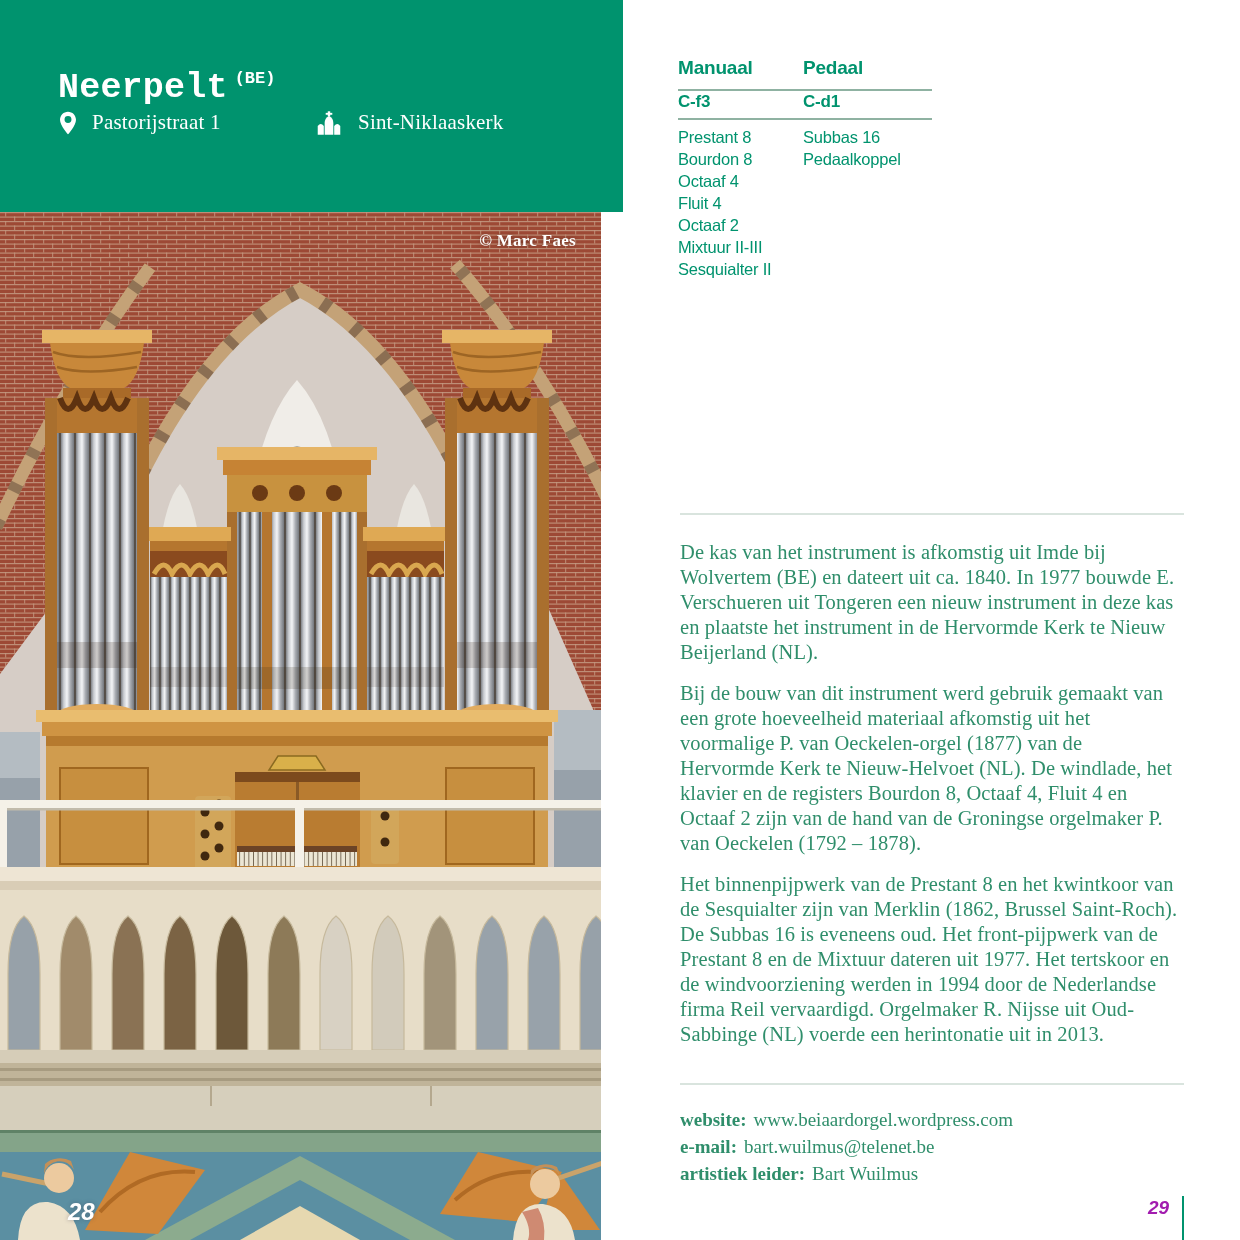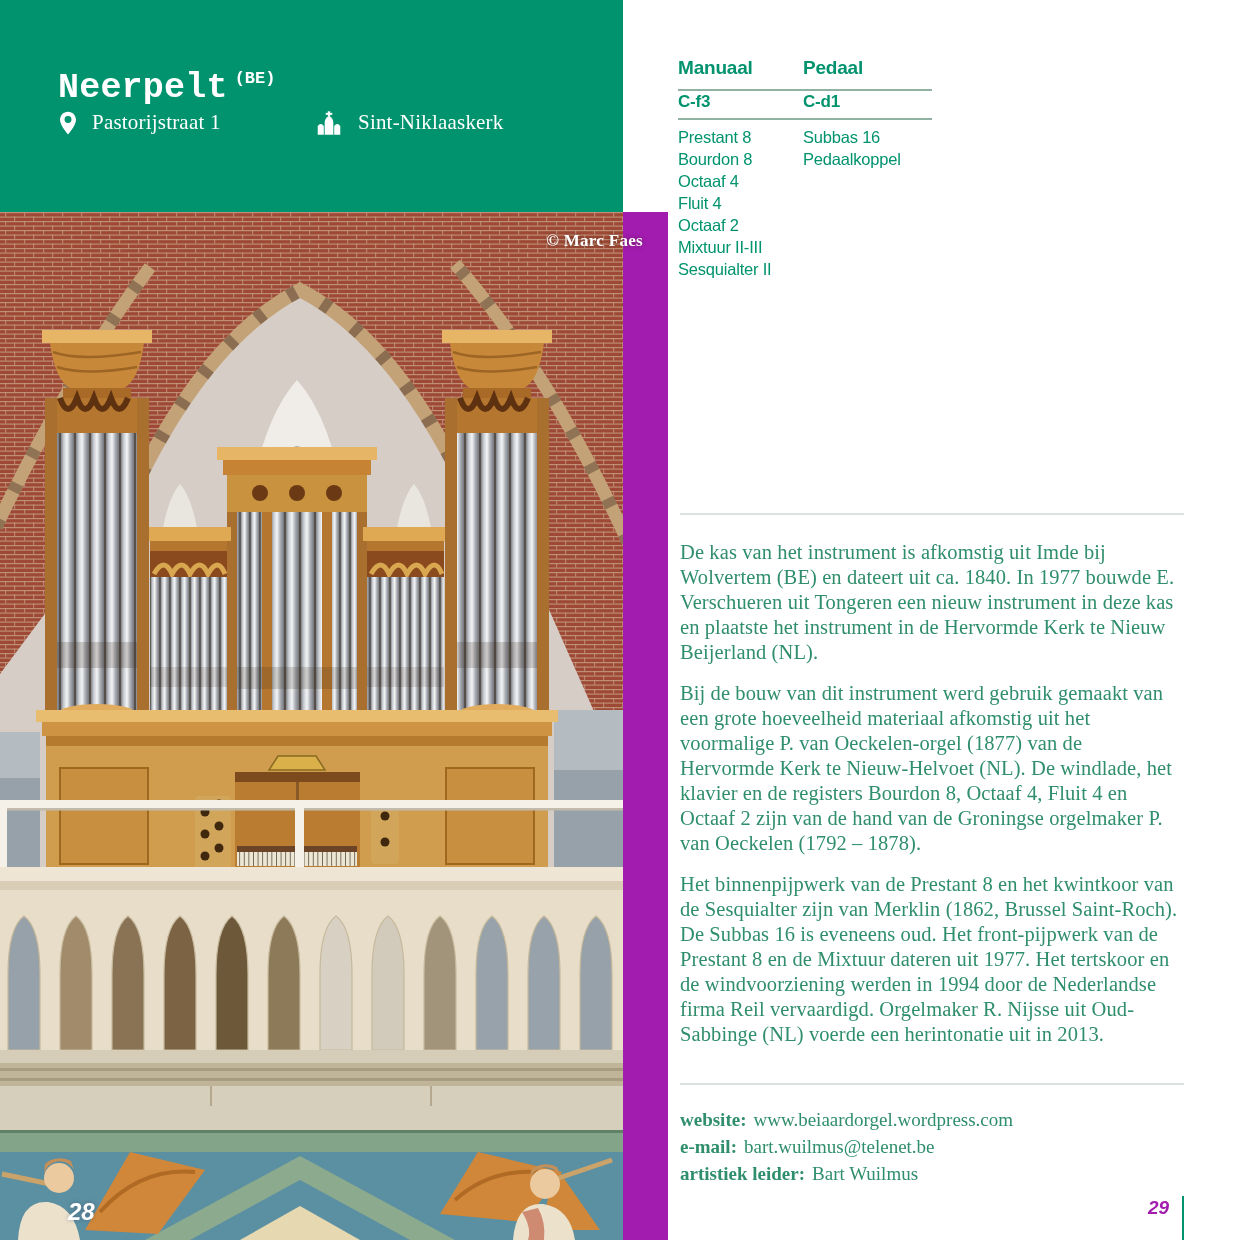--- a/index.html
+++ b/index.html
@@ -10,21 +10,21 @@
   .green-header { position:absolute; left:0; top:0; width:623px; height:212px; background:#00936e; }
   .city-title { position:absolute; left:58px; top:48px; color:#fff; font-family:Liberation Mono, monospace;
                 font-size:35px; font-weight:bold; letter-spacing:0.2px;margin-top:20px; }
   .city-title .country { font-size:17px; font-weight:bold; vertical-align:14px; margin-left:7px; letter-spacing:0; }
   .meta-item { position:absolute; top:110px; display:flex; align-items:center; gap:16px; color:#fff; }
   .meta-item .label { font-size:21px; letter-spacing:0.2px; }
   .meta-item.addr { left:60px; }
   .meta-item.church { left:316px;text-align:center; }
   .meta-item svg { display:block; }
 
-  .photo { position:absolute; left:0; top:212px; width:668px; height:1028px; overflow:hidden; background:#a21caf; }
+  .photo { position:absolute; left:0; top:212px; width:601px; height:1028px; overflow:hidden; background:#a21caf; }
   .photo svg { position:absolute; left:0; top:0; }
   .photo-credit { position:absolute; right:25px; top:19px; color:#ffffff; font-size:17px; font-weight:bold;
                   letter-spacing:0.3px; text-shadow:0 0 4px rgba(60,30,20,.55); }
   .page-num-left { position:absolute; left:68px; top:986px; color:#ffffff; font-style:italic; font-weight:bold;
                    font-size:24px; font-family:"Liberation Sans", sans-serif; text-shadow:0 0 4px rgba(60,60,80,.4); }
 
   
   .spec { position:absolute; left:678px; top:56px; width:254px; color:#00936e;
           font-family:"Liberation Sans", sans-serif; letter-spacing:-0.2px; }
   .spec-row { display:grid; grid-template-columns:125px 129px; }

